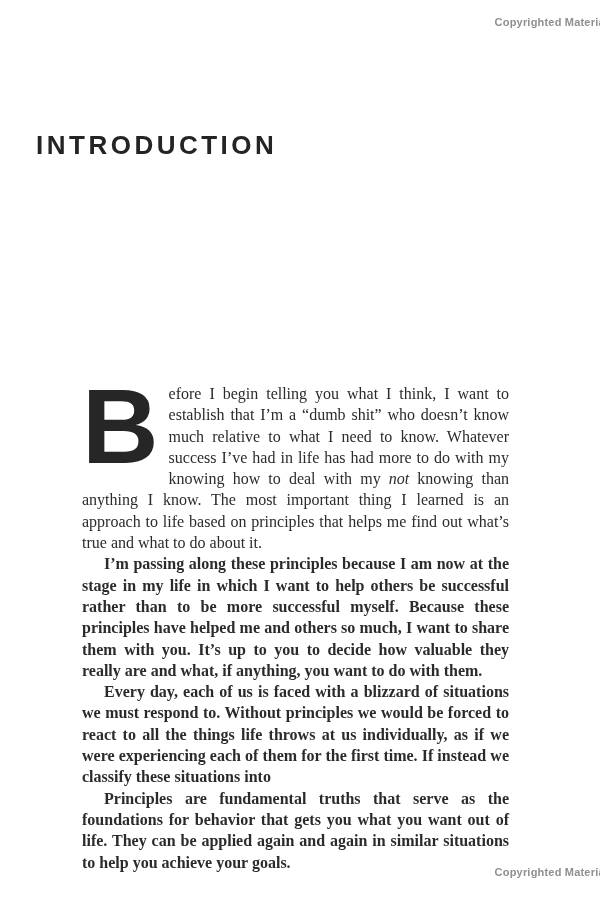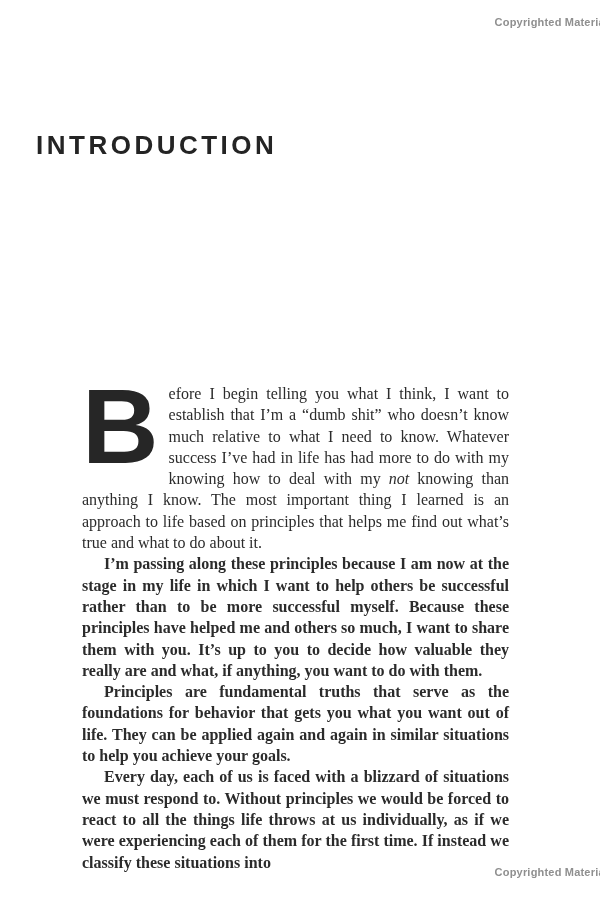--- a/index.html
+++ b/index.html
@@ -63,17 +63,17 @@
 </head>
 <body>
 
 <div class="copyright top">Copyrighted Material</div>
 
 <h1 class="chapter-title">INTRODUCTION</h1>
 
 <div class="body-text">
     <p><span class="dropcap">B</span><span>efore I begin telling you what I think, I want to establish that I’m a “dumb shit” who doesn’t know much relative to what I need to know. Whatever success I’ve had in life has had more to do with my knowing how to deal with my </span><i>not</i><span> knowing than anything I know. The most important thing I learned is an approach to life based on principles that helps me find out what’s true and what to do about it.</span></p>
     <p class="indent"><span>I’m passing along these principles because I am now at the stage in my life in which I want to help others be successful rather than to be more successful myself. Because these principles have helped me and others so much, I want to share them with you. It’s up to you to decide how valuable they really are and what, if anything, you want to do with them.</span></p>
+    <p class="indent"><span>Every day, each of us is faced with a blizzard of situations we must respond to. Without principles we would be forced to react to all the things life throws at us individually, as if we were experiencing each of them for the first time. If instead we classify these situations into</span></p>
     <p class="indent"><span>Principles are fundamental truths that serve as the foundations for behavior that gets you what you want out of life. They can be applied again and again in similar situations to help you achieve your goals.</span></p>
-    <p class="indent"><span>Every day, each of us is faced with a blizzard of situations we must respond to. Without principles we would be forced to react to all the things life throws at us individually, as if we were experiencing each of them for the first time. If instead we classify these situations into</span></p>
   </div>
 
 <div class="copyright bottom">Copyrighted Material</div>
 
 </body></html>

